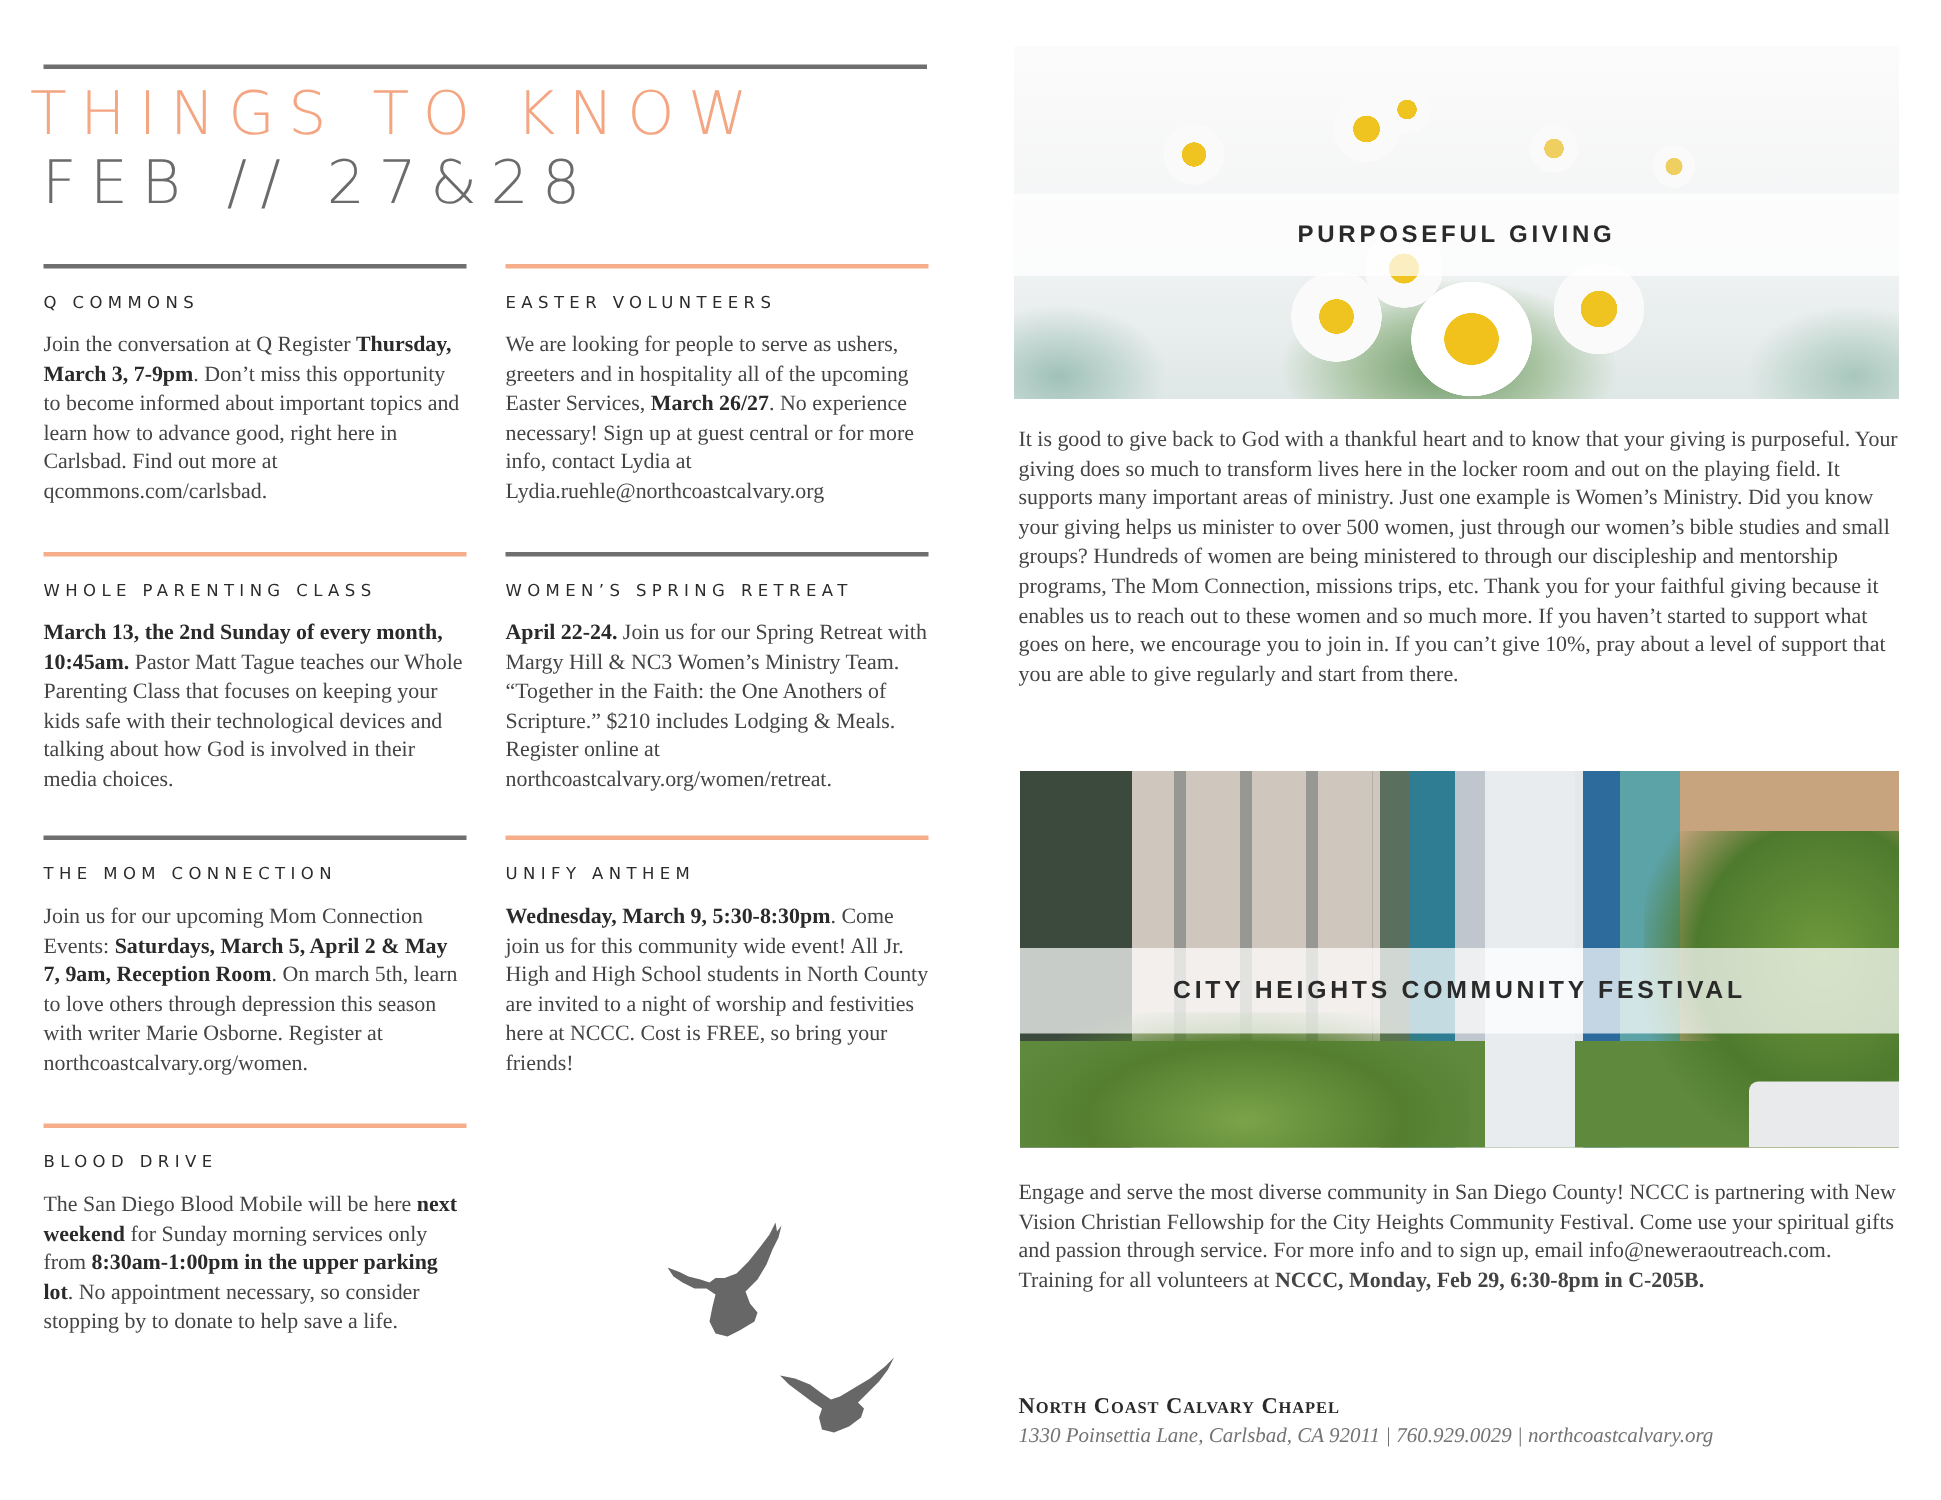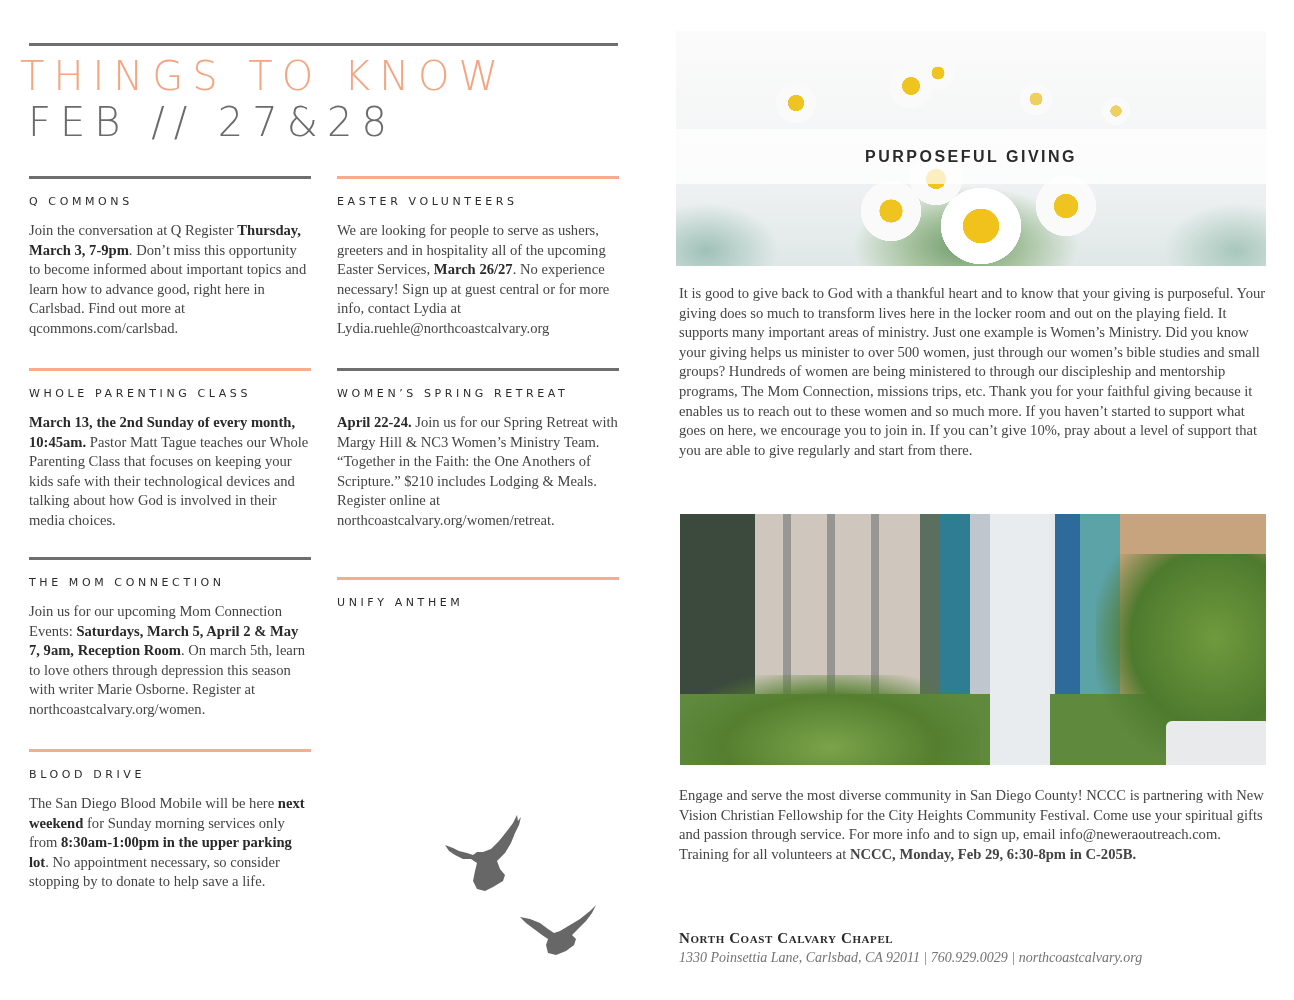--- a/index.html
+++ b/index.html
@@ -97,23 +97,24 @@
   <h2>WOMEN’S SPRING RETREAT</h2>
   <p><b>April 22-24.</b><span> Join us for our Spring Retreat with Margy Hill &amp; NC3 Women’s Ministry Team. “Together in the Faith: the One Anothers of Scripture.” $210 includes Lodging &amp; Meals. Register online at northcoastcalvary.org/women/retreat.</span></p>
 </div>
 
 <div class="section" style="left:29px; top:557px;">
   <div class="rule gray"></div>
   <h2>THE MOM CONNECTION</h2>
   <p><span>Join us for our upcoming Mom Connection Events: </span><b>Saturdays, March 5, April 2 &amp; May 7, 9am, Reception Room</b><span>. On march 5th, learn to love others through depression this season with writer Marie Osborne. Register at northcoastcalvary.org/women.</span></p>
 </div>
 
-<div class="section" style="left:337px; top:557px;margin-top:20px;">
+<div class="section" style="left:337px; top:557px;">
   <div class="rule peach"></div>
   <h2>UNIFY ANTHEM</h2>
+  <p><b>Wednesday, March 9, 5:30-8:30pm</b><span>. Come join us for this community wide event! All Jr. High and High School students in North County are invited to a night of worship and festivities here at NCCC. Cost is FREE, so bring your friends!</span></p>
 </div>
 
 <div class="section" style="left:29px; top:749px;">
   <div class="rule peach"></div>
   <h2>BLOOD DRIVE</h2>
   <p><span>The San Diego Blood Mobile will be here </span><b>next weekend</b><span> for Sunday morning services only from </span><b>8:30am-1:00pm in the upper parking lot</b><span>. No appointment necessary, so consider stopping by to donate to help save a life.</span></p>
 </div>
 
 <svg class="bird bird-1" viewBox="0 0 80 85">
   <path fill="#676767" d="M0 30 L8 33 L14 36 L22 38 L28 40 L32 37 L38 37 L46 34 L54 26 L62 16 L68 8 L72 0 L73 6 L76 2 L74 10 L70 18 L66 28 L60 38 L52 46 L55 54 L60 60 L58 66 L48 72 L40 76 L32 74 L28 66 L30 56 L32 48 L26 44 L18 44 L10 40 L4 36 Z"></path>
@@ -127,17 +128,20 @@
     <span>PURPOSEFUL GIVING</span>
   </div>
 </div>
 <div class="body-text giving-text">It is good to give back to God with a thankful heart and to know that your giving is purposeful. Your giving does so much to transform lives here in the locker room and out on the playing field. It supports many important areas of ministry. Just one example is Women’s Ministry. Did you know your giving helps us minister to over 500 women, just through our women’s bible studies and small groups? Hundreds of women are being ministered to through our discipleship and mentorship programs, The Mom Connection,  missions trips, etc. Thank you for your faithful giving because it enables us to reach out to these women and so much more. If you haven’t started to support what goes on here, we encourage you to join in. If you can’t give 10%, pray about a level of support that you are able to give regularly and start from there.</div>
 
 <div class="photo city-photo">
   <div class="window-grid"></div>
   <div class="trees-l"></div>
   <div class="trees-r"></div>
   <div class="bus"></div>
+  <div class="band">
+    <span>CITY HEIGHTS COMMUNITY FESTIVAL</span>
+  </div>
 </div>
 <div class="body-text festival-text"><span>Engage and serve the most diverse community in San Diego County! NCCC is partnering with New Vision Christian Fellowship for the City Heights Community Festival. Come use your spiritual gifts and passion through service. For more info and to sign up, email info@neweraoutreach.com. Training for all volunteers at </span><b>NCCC, Monday, Feb 29, 6:30-8pm in C-205B.</b></div>
 
 <div class="footer-name">North Coast Calvary Chapel</div>
 <div class="footer-addr">1330 Poinsettia Lane, Carlsbad, CA 92011 | 760.929.0029 | northcoastcalvary.org</div>
 
 </body></html>

